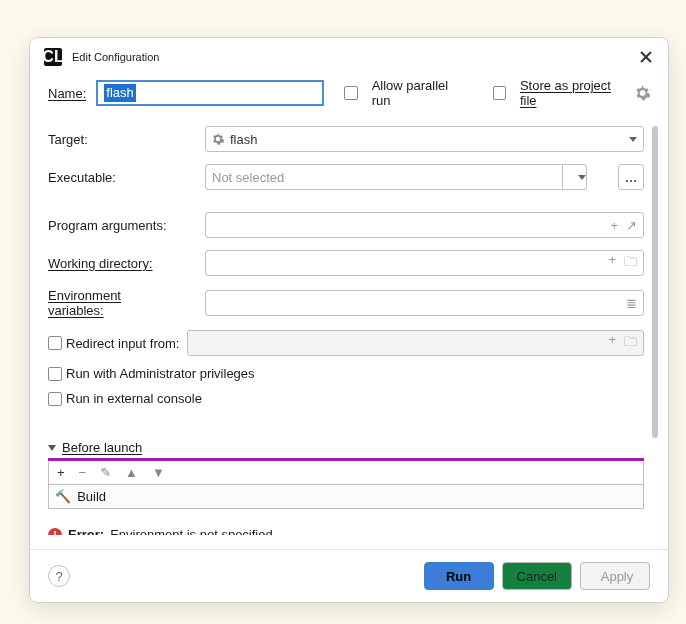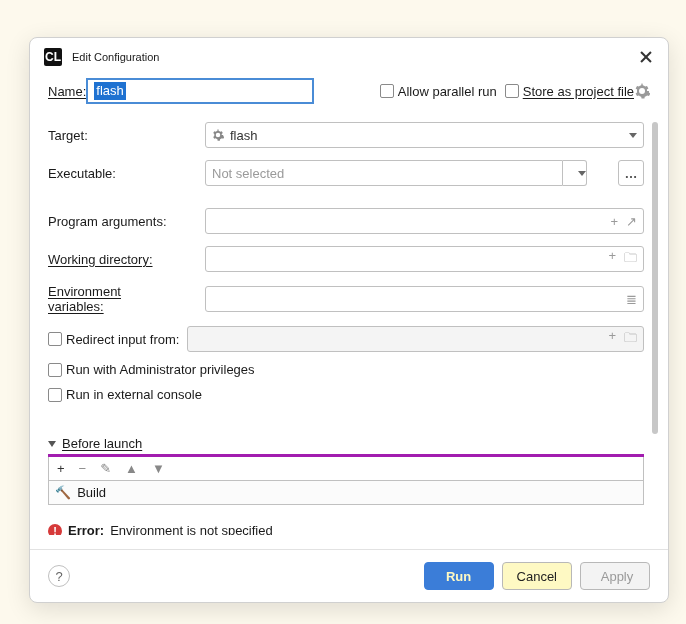--- a/index.html
+++ b/index.html
@@ -29,21 +29,21 @@
   .titlebar {
     display: flex;
     align-items: center;
     padding: 10px 14px 8px 14px;
     gap: 10px;
   }
   .app-icon {
     width: 18px; height: 18px;
     background: #111;
     color: #fff;
-    font-size: 12px;
+    font-size: 16px;
     font-weight: 700;
     display: flex; align-items: center; justify-content: center;
     border-radius: 2px;
   }
   .title { flex: 1; font-size: 11px; }
   .close-x {
     width: 16px; height: 16px;
     cursor: pointer;
     position: relative;
   }
@@ -60,21 +60,21 @@
   .body {
     flex: 1;
     padding: 4px 18px 0 18px;
     overflow: hidden;
     position: relative;
   }
 
   .toprow {
     display: flex;
     align-items: center;
-    gap: 0;
+    gap: 10px;
     margin-bottom: 18px;
   }
   .underline-label { text-decoration: underline; text-underline-offset: 2px; }
   .name-input {
     width: 228px;
     height: 26px;
     border: 2px solid #4a8cd6;
     padding: 0 6px;
     font: inherit;
     color: #fff;
@@ -239,25 +239,25 @@
   }
   .help {
     width:22px;height:22px;border:1px solid #c0c0c0;border-radius:50%;
     display:flex;align-items:center;justify-content:center;
     color:#666;cursor:pointer;
     font-size:13px;
   }
   .btn {
     min-width:70px;height:28px;
     border:1px solid #b8b8b8;border-radius:4px;
-    background:#fef9c3;color:#222;
+    background:#15803d;color:#222;
     font:inherit;cursor:pointer;
     padding:0 14px;
   }
-  .btn.primary { background:#3b7dd8;border-color:#3b7dd8;color:#fef9c3;font-weight:600;}
+  .btn.primary { background:#3b7dd8;border-color:#3b7dd8;color:#000000;font-weight:600;}
   .btn.disabled { color:#9a9a9a; cursor:default; background:#f3f3f3;padding-left:18px;}
   svg { display:block; }
 </style>
 </head>
 <body>
 
 <div class="dialog">
 
   <div class="titlebar">
     <div class="app-icon">CL</div>

